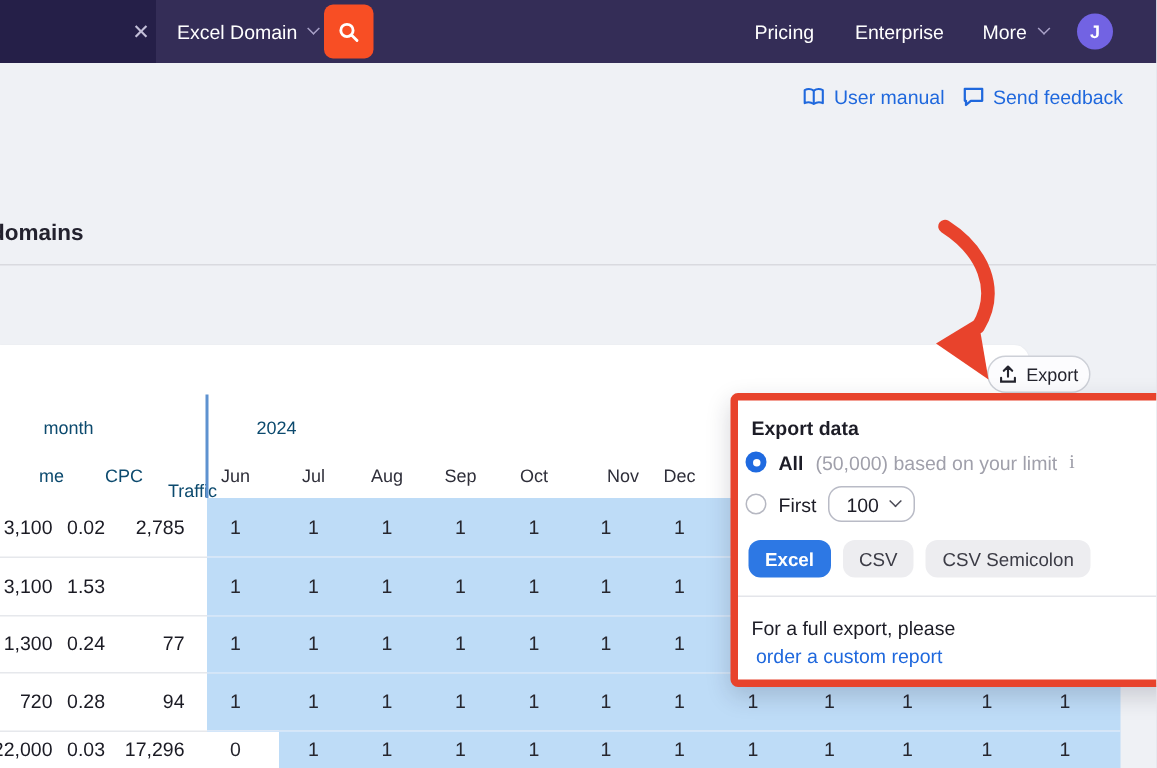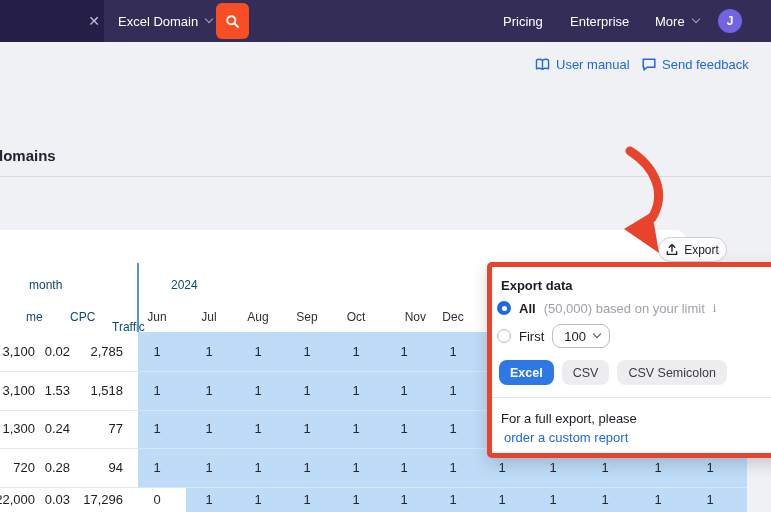--- a/index.html
+++ b/index.html
@@ -190,21 +190,20 @@
           <div class="mval" style="left: 583px; line-height: 39px;">1</div>
           <div class="mval" style="left: 636px; line-height: 39px;">1</div>
           <div class="mval" style="left: 688px; line-height: 39px;">1</div>
         </div>
         <div class="trow" style="top: 141px; height: 39px;">
           <div class="bluebg"></div>
           <div class="sep"></div>
           <div class="sepblue"></div>
           <div class="num" style="left: -45px; width: 80px; line-height: 39px;">3,100</div>
           <div class="num" style="left: 20px; width: 50px; line-height: 39px;">1.53</div>
-          <div class="num" style="left: 63px; width: 60px; line-height: 39px;">1,518</div>
           <div class="mval" style="left: 135px; line-height: 39px;">1</div>
           <div class="mval" style="left: 187px; line-height: 39px;">1</div>
           <div class="mval" style="left: 236px; line-height: 39px;">1</div>
           <div class="mval" style="left: 285px; line-height: 39px;">1</div>
           <div class="mval" style="left: 334px; line-height: 39px;">1</div>
           <div class="mval" style="left: 382px; line-height: 39px;">1</div>
           <div class="mval" style="left: 431px; line-height: 39px;">1</div>
           <div class="mval" style="left: 480px; line-height: 39px;">1</div>
           <div class="mval" style="left: 531px; line-height: 39px;">1</div>
           <div class="mval" style="left: 583px; line-height: 39px;">1</div>

